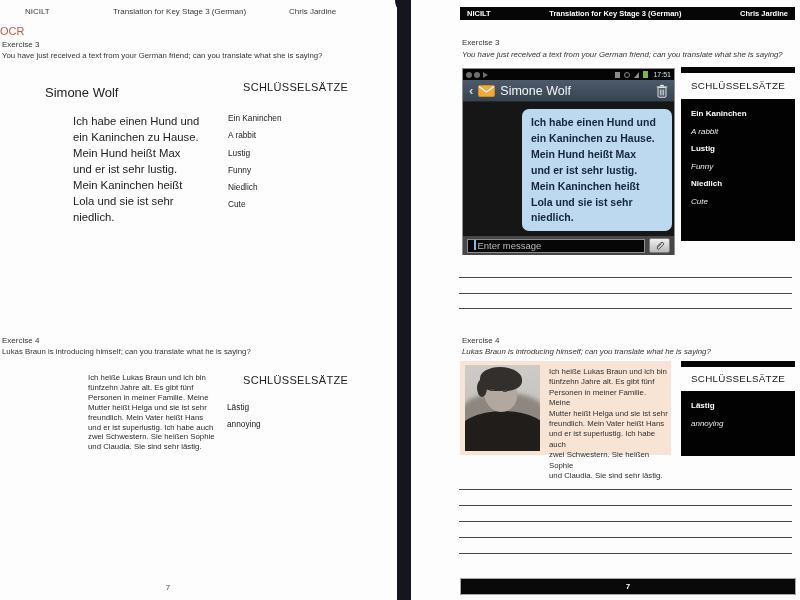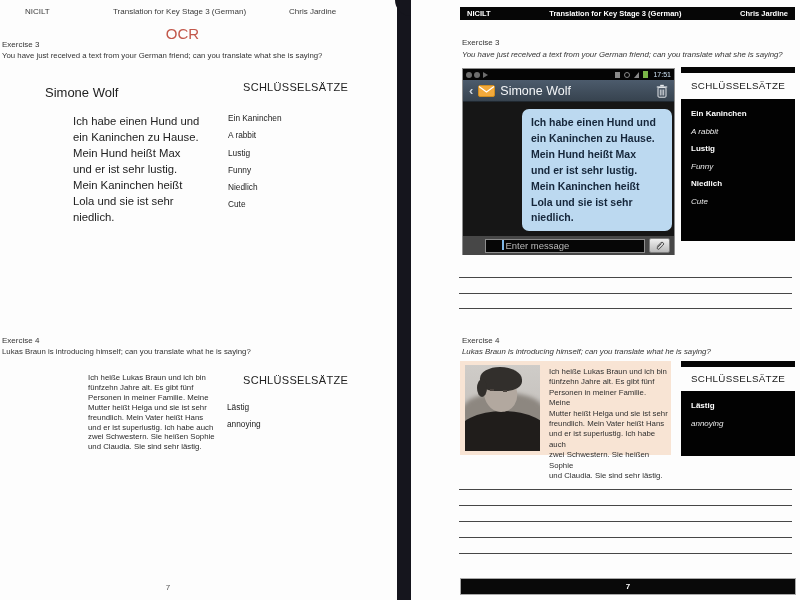--- a/index.html
+++ b/index.html
@@ -9,21 +9,21 @@
     font-family:"Liberation Sans", sans-serif; background:#ffffff; color:#2b2b2b;
   }
   .abs { position:absolute; }
   
   .page-left  { position:absolute; left:0;   top:0; width:397px; height:600px; background:#fdfdfd; }
   .page-right { position:absolute; left:411px; top:0; width:389px; height:600px; background:#fdfdfd; }
   .divider    { position:absolute; left:397px; top:0; width:14px; height:600px; background:#15151d; }
   .divider-dot{ position:absolute; left:395px; top:-16px; width:32px; height:32px; border-radius:50%; background:#15151d; }
   
   .hdr-txt   { font-size:8px; color:#3a3a3a; }
-  .version   { font-size:15px; color:#c2574a; text-align:center; }
+  .version   { font-size:11px; color:#c2574a; text-align:left; }
   .ex-label  { font-size:8px; color:#333; }
   .ex-prompt { font-size:7.8px; color:#333; }
   .key-hdr   { font-size:11px; color:#222; letter-spacing:0.3px; }
   
   .sender    { font-size:13px; color:#222; }
   .msg-line  { font-size:11.3px; color:#222; line-height:16px; }
   .lkey-line { font-size:8.3px; color:#222; line-height:17.3px; }
   .ex4-line  { font-size:7.8px; color:#2a2a2a; line-height:9.9px; }
   .page-num-l{ font-size:8px; color:#555; text-align:center; }
   
@@ -53,21 +53,21 @@
   .p-time  { font-size:7px; color:#cfe3f5; margin-left:3px; }
   .p-header{ height:22px; background:linear-gradient(180deg,#4c5b6c,#37434f); display:flex; align-items:center; padding:0 6px; gap:5px; border-bottom:1px solid #202830; }
   .chev    { color:#cfd6dd; font-size:13px; line-height:13px; font-weight:bold; }
   .env-ic  { width:17px; height:12px; }
   .contact { color:#f4f6f8; font-size:12.5px; flex:1; }
   .trash-ic{ width:12px; height:14px; }
   .p-body  { position:relative; height:134px; background:#161616; }
   .bubble  { position:absolute; left:59px; top:7px; width:150px; background:#bcd9f0; border-radius:7px; padding:6px 9px 5px 9px; }
   .bubble-line { font-size:10.5px; font-weight:bold; color:#15263a; line-height:15.9px; }
   .p-input { height:19px; background:#474747; display:flex; align-items:center; padding:0 4px; gap:4px; }
-  .msg-field { flex:1; height:14px; background:#060606; border:1px solid #8d8d8d; display:flex; align-items:flex-start; padding-left:16px;margin-left:18px; }
+  .msg-field { flex:1; height:14px; background:#060606; border:1px solid #8d8d8d; display:flex; align-items:flex-start; padding-left:6px; }
   .caret   { width:1.5px; height:10px; background:#7fb8e8; margin-right:2px; }
   .msg-ph  { font-size:9.5px; color:#b9b9b9; }
   .clip-btn{ width:21px; height:15px; background:linear-gradient(180deg,#f0f0f0,#b9b9b9); border:1px solid #7e7e7e; border-radius:2px;
              display:flex; align-items:center; justify-content:center; }
   
   .peach-box { position:absolute; left:49px; top:361px; width:211px; height:94px; background:#f8e4d4; }
   .r-ex4-line{ font-size:7.8px; color:#2f2f2f; line-height:10.4px; }
   .photo     { position:absolute; left:5px; top:4px; width:75px; height:86px; overflow:hidden; background:linear-gradient(180deg,#cfccc8,#bdb9b5); }
   .ph-fur  { position:absolute; left:-4px; top:28px; width:84px; height:42px; background:#8d8780; border-radius:45%; filter:blur(2px); }
   .ph-coat { position:absolute; left:-8px; top:46px; width:92px; height:46px; background:#201d1b; border-radius:50% 50% 0 0; }

